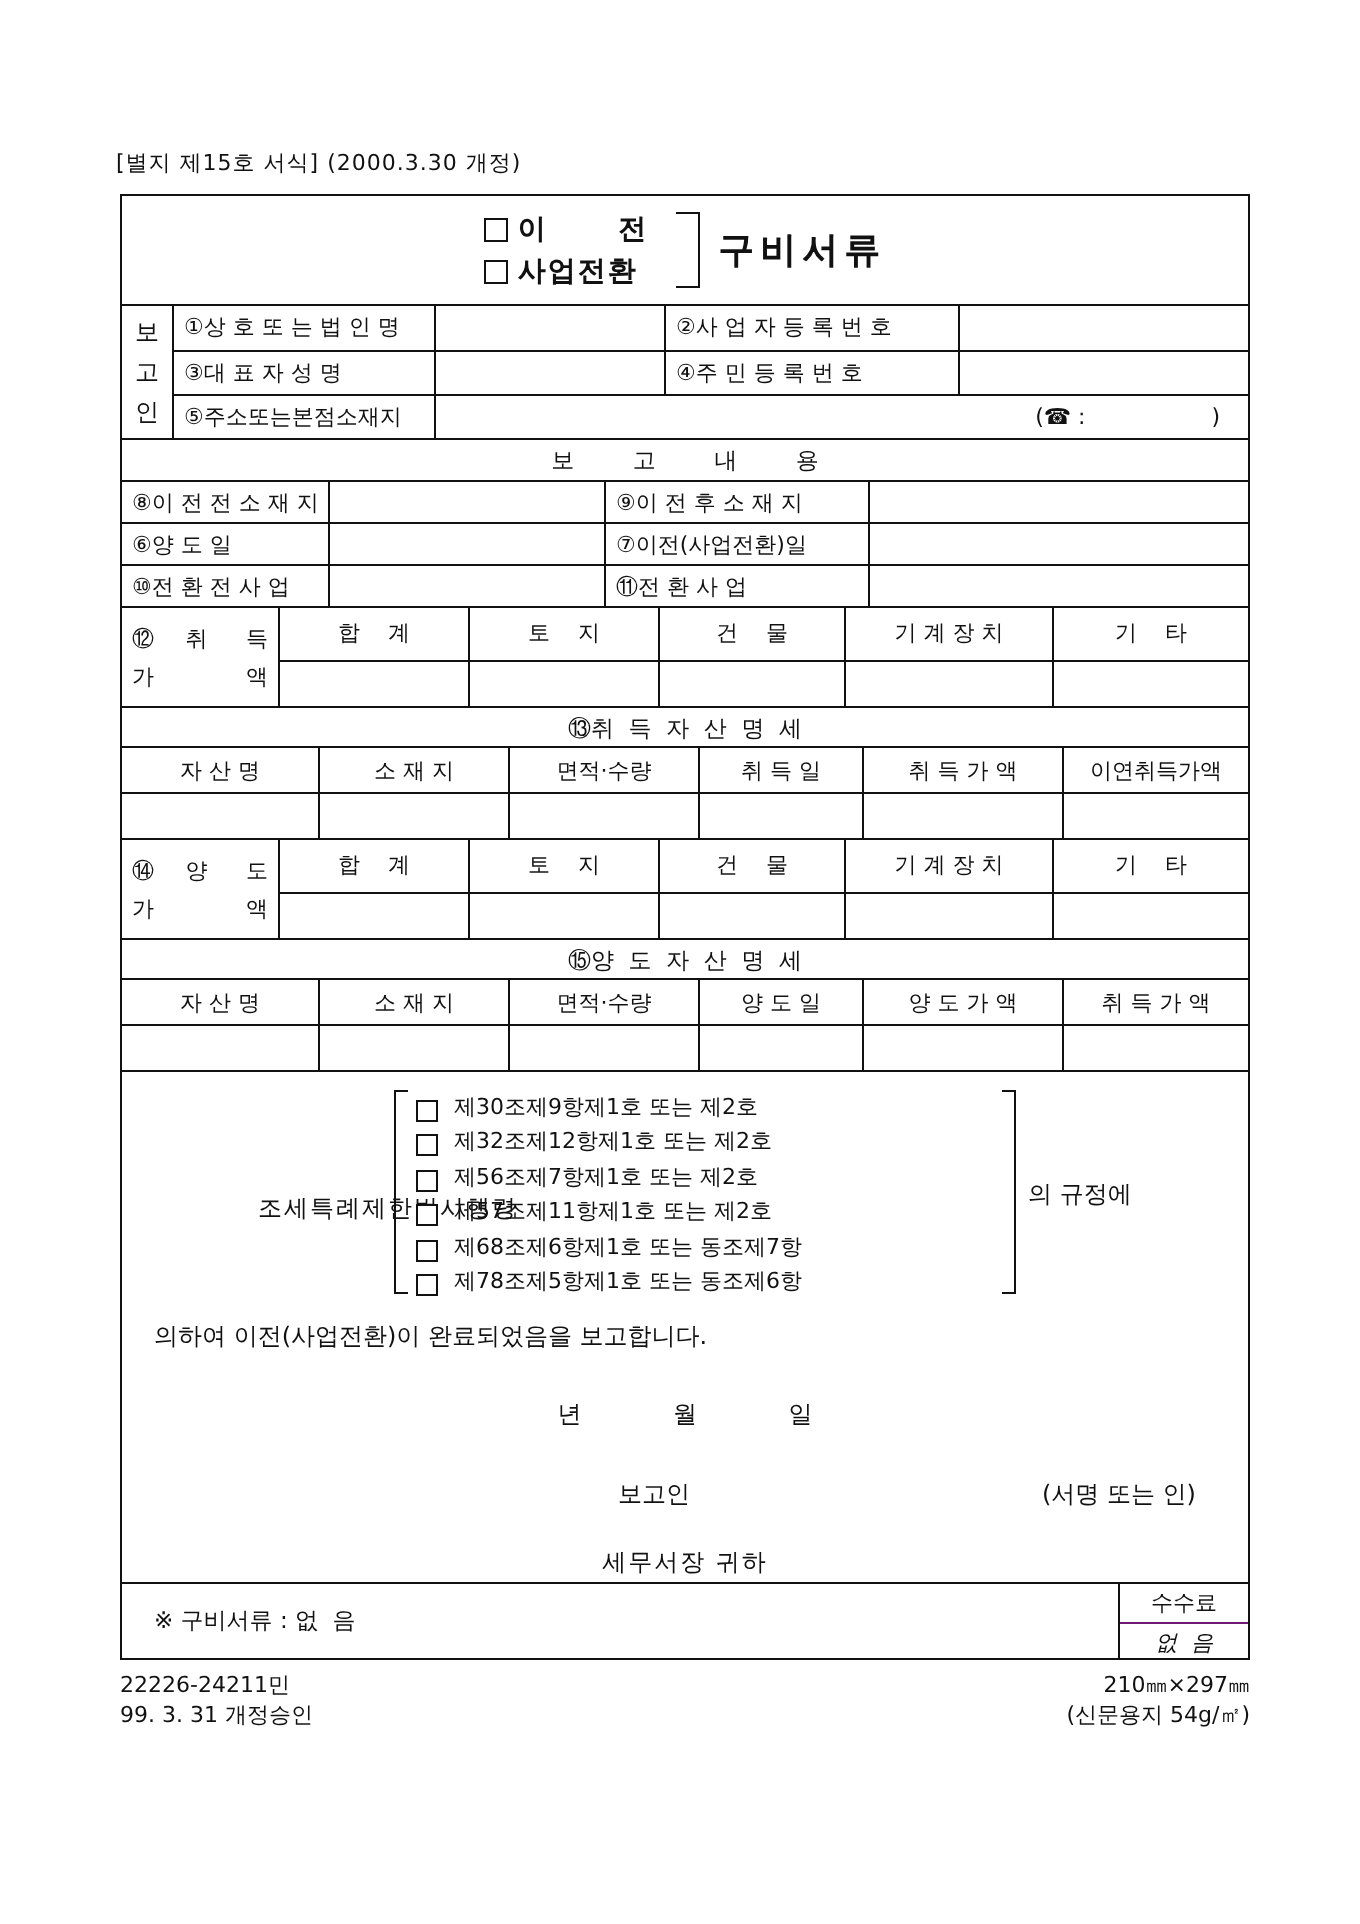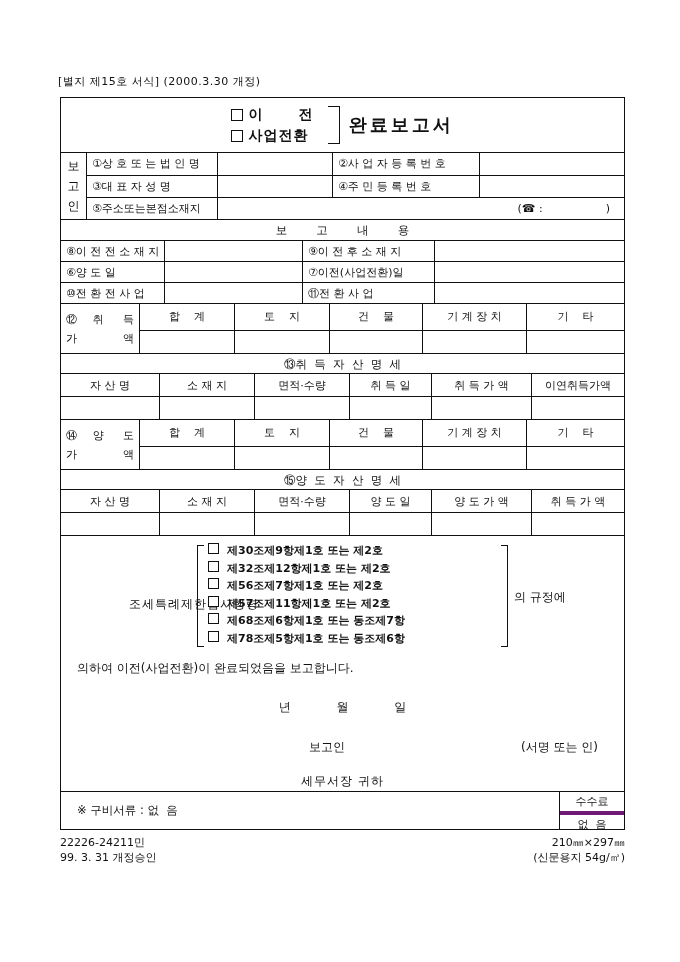--- a/index.html
+++ b/index.html
@@ -49,38 +49,38 @@
   
   .as98 { width:98px; } .as95 { width:95px; } .as82 { width:82px; } .as100 { width:100px; }
   .det-hdr { height:20px; line-height:20px; }
   .det-cols { height:23px; line-height:23px; }
   .det-blank { height:23px; }
 
   
   .big-cell { position:relative; height:256px; }
   .law-label { position:absolute; left:68px; top:60px; font-size:12px; letter-spacing:1px; }
   .law-list { position:absolute; left:147px; top:7px; }
-  .law-item { display:flex; align-items:flex-start; gap:8px; height:17.5px; font-size:11px;font-weight:bold; }
+  .law-item { display:flex; align-items:flex-end; gap:8px; height:17.5px; font-size:11px; }
   .law-item .cb { width:11px; height:11px; border-width:1px; }
   .lbrk { position:absolute; left:136px; top:9px; width:7px; height:102px; border-left:1px solid #111; border-top:1px solid #111; border-bottom:1px solid #111; }
   .rbrk { position:absolute; left:440px; top:9px; width:7px; height:102px; border-right:1px solid #111; border-top:1px solid #111; border-bottom:1px solid #111; }
   .law-suffix { position:absolute; left:453px; top:53px; font-size:12px; white-space:pre; }
   .stmt { position:absolute; left:16px; top:124px; font-size:12px; }
   .date-line { position:absolute; left:0; top:163px; width:100%; text-align:center; white-space:pre; font-size:12px; }
   .rep-line { position:absolute; left:0; top:203px; width:100%; height:16px; }
   .rep-word { position:absolute; left:248px; font-size:12px; }
   .sign-word { position:absolute; right:26px; font-size:12px; white-space:pre; }
   .recipient { position:absolute; left:0; top:237px; width:100%; text-align:center; font-size:12px; letter-spacing:1px; }
 
   
   .bottom-row { height:38px; }
   .docs-cell { flex:1 1 auto; padding-left:16px; font-size:11.5px; white-space:pre; display:flex; align-items:center; }
   .fee-col { width:65px; display:flex; flex-direction:column; border-left:1px solid #111; }
   .fee-cell { height:19px; line-height:19px; text-align:center; font-size:11px; white-space:pre; }
-  .fee-cell + .fee-cell { border-top:4px solid #701a75; }
+  .fee-cell + .fee-cell { border-top:1px solid #701a75;font-style:italic; }
 
   
   .footer-left { position:absolute; left:60px; top:835px; font-size:11px; line-height:15px; }
   .footer-box { position:absolute; left:243px; top:841px; border:1px solid #111; padding:1px 16px; font-size:11.5px; white-space:pre; }
   .footer-right { position:absolute; right:55px; top:835px; font-size:11px; line-height:15px; text-align:right; }
 </style>
 </head>
 <body>
 
 <div class="page">
@@ -94,21 +94,21 @@
         <div class="opt-line">
           <span class="cb"></span>
           <span>이      전</span>
         </div>
         <div class="opt-line">
           <span class="cb"></span>
           <span>사업전환</span>
         </div>
       </div>
       <div class="tbracket"></div>
-      <div class="main-title">완료보고서</div>
+      <div class="main-title">구비서류</div>
     </div>
 
     <div class="row">
       <div class="cell nl rep-side fz">
         <span>보</span>
         <span>고</span>
         <span>인</span>
       </div>
       <div class="rep-body">
         <div class="rep-row first fz">

